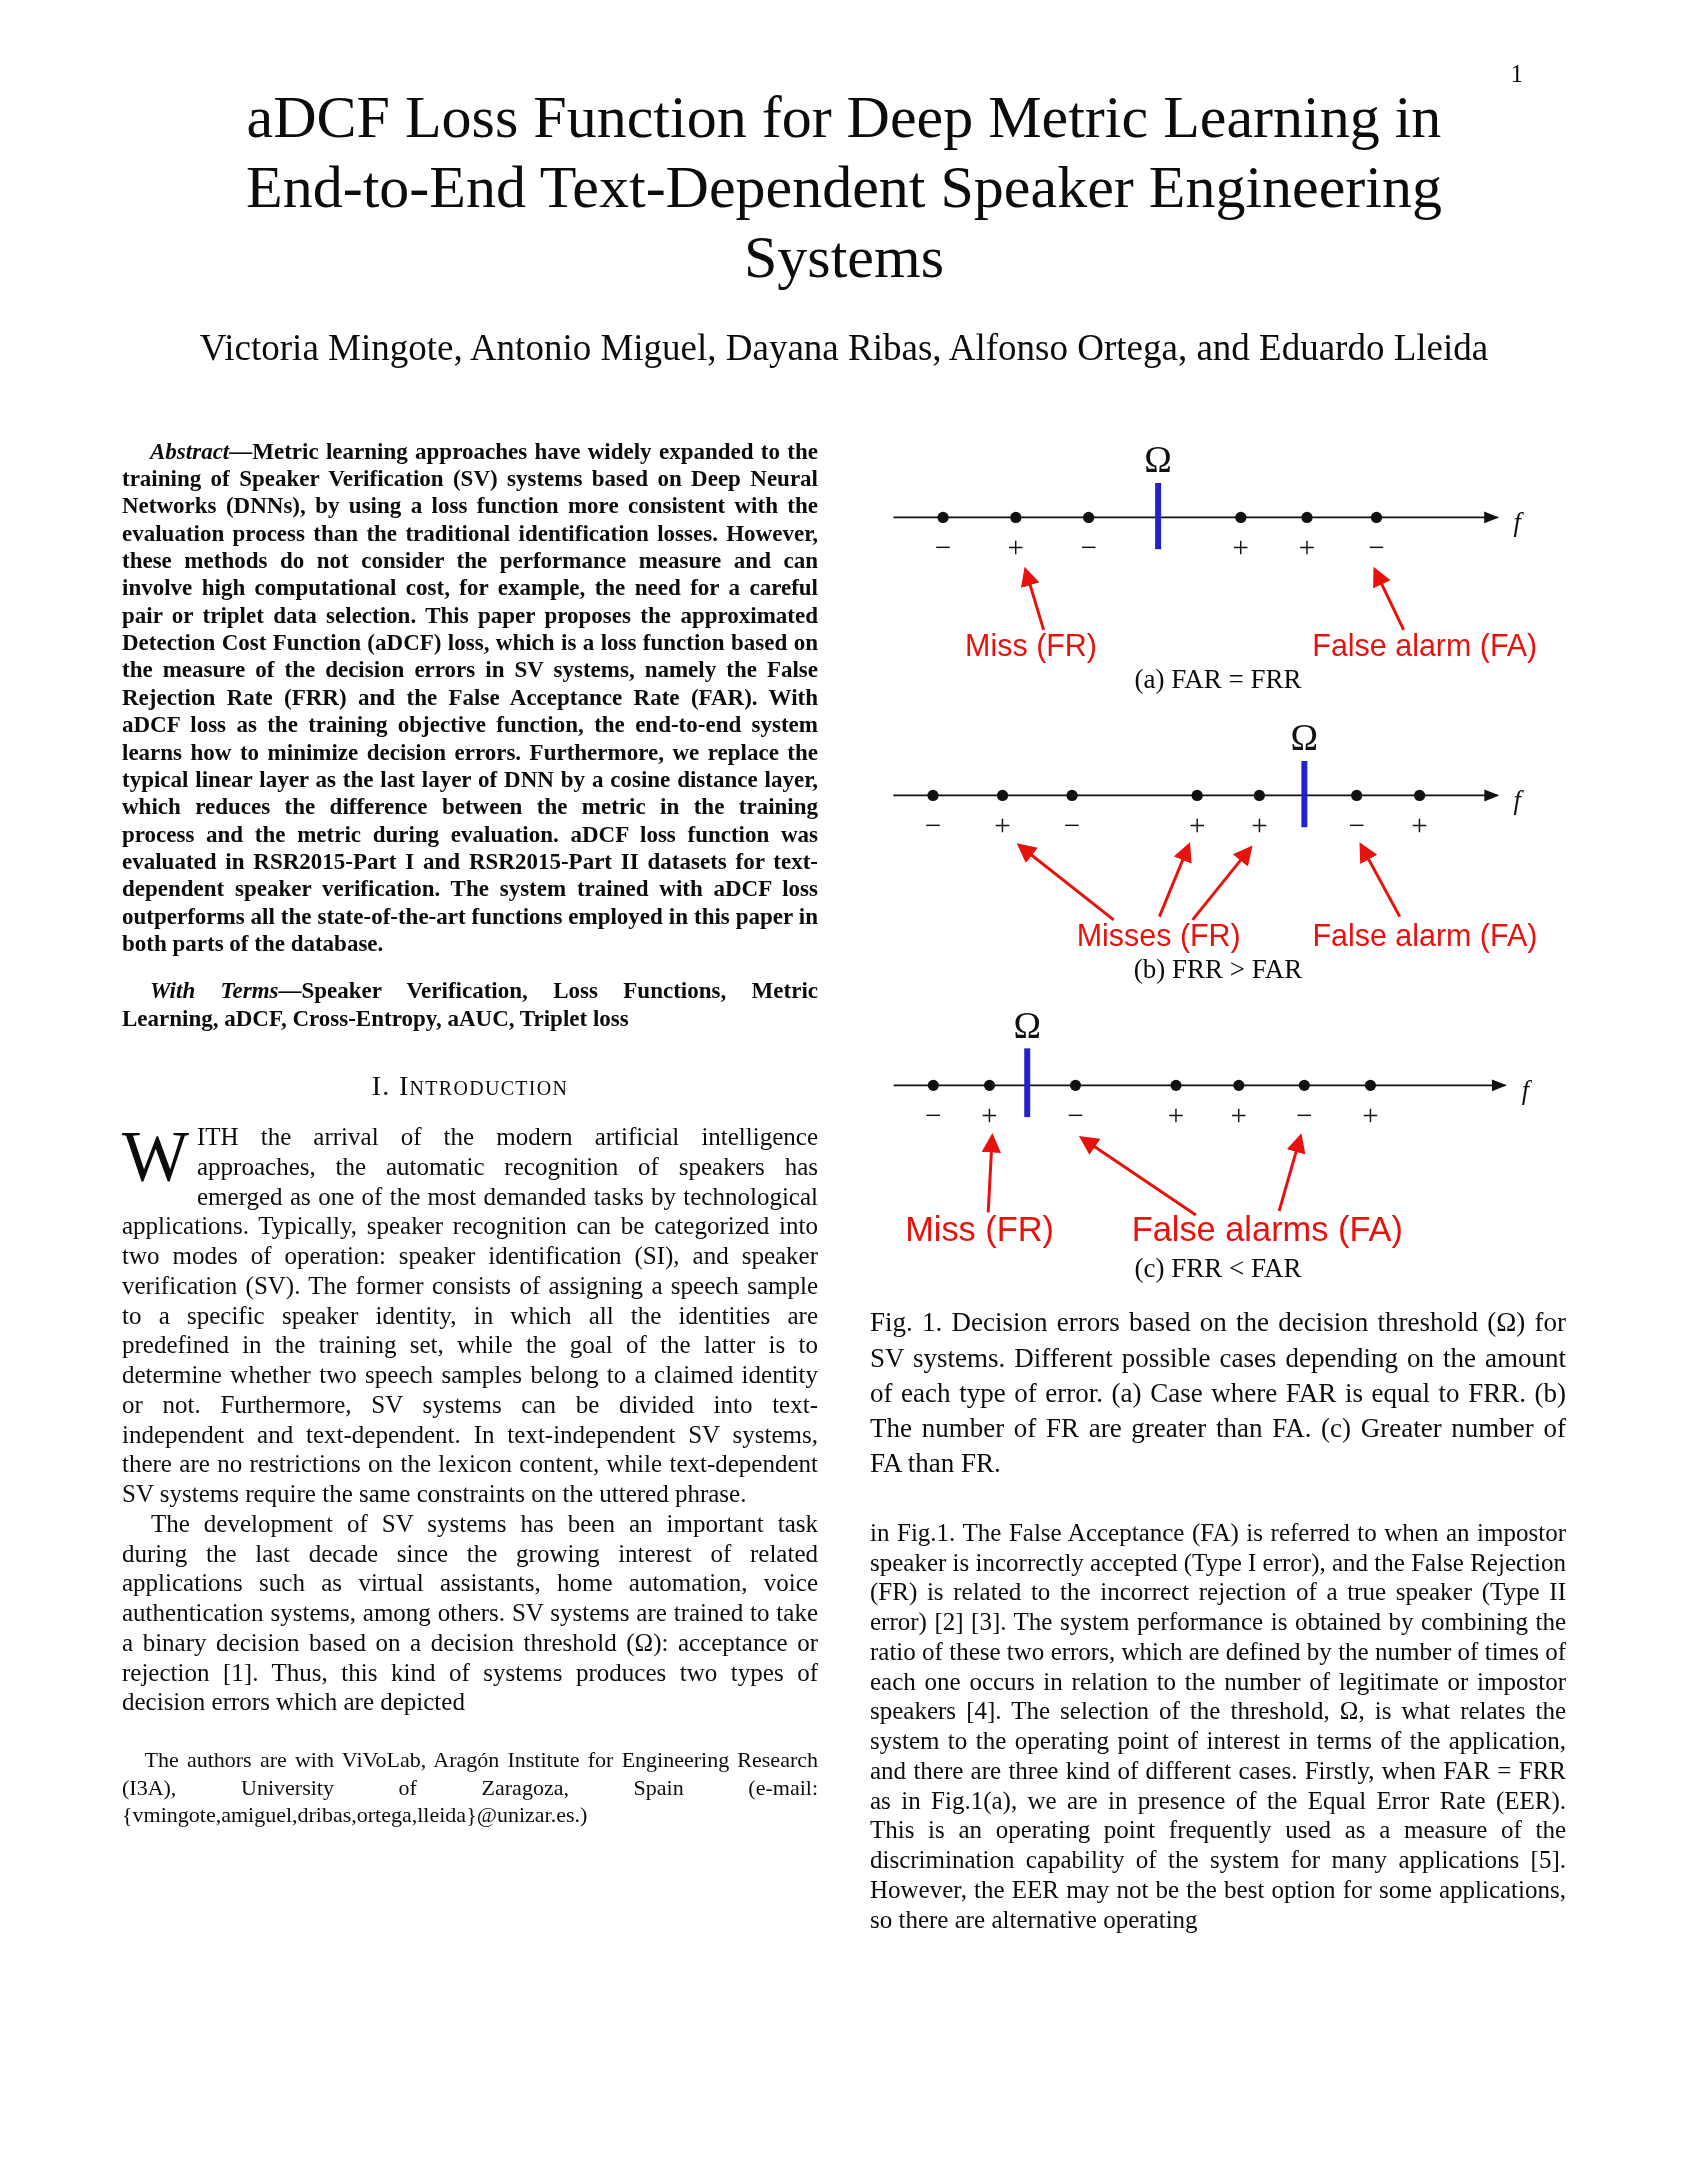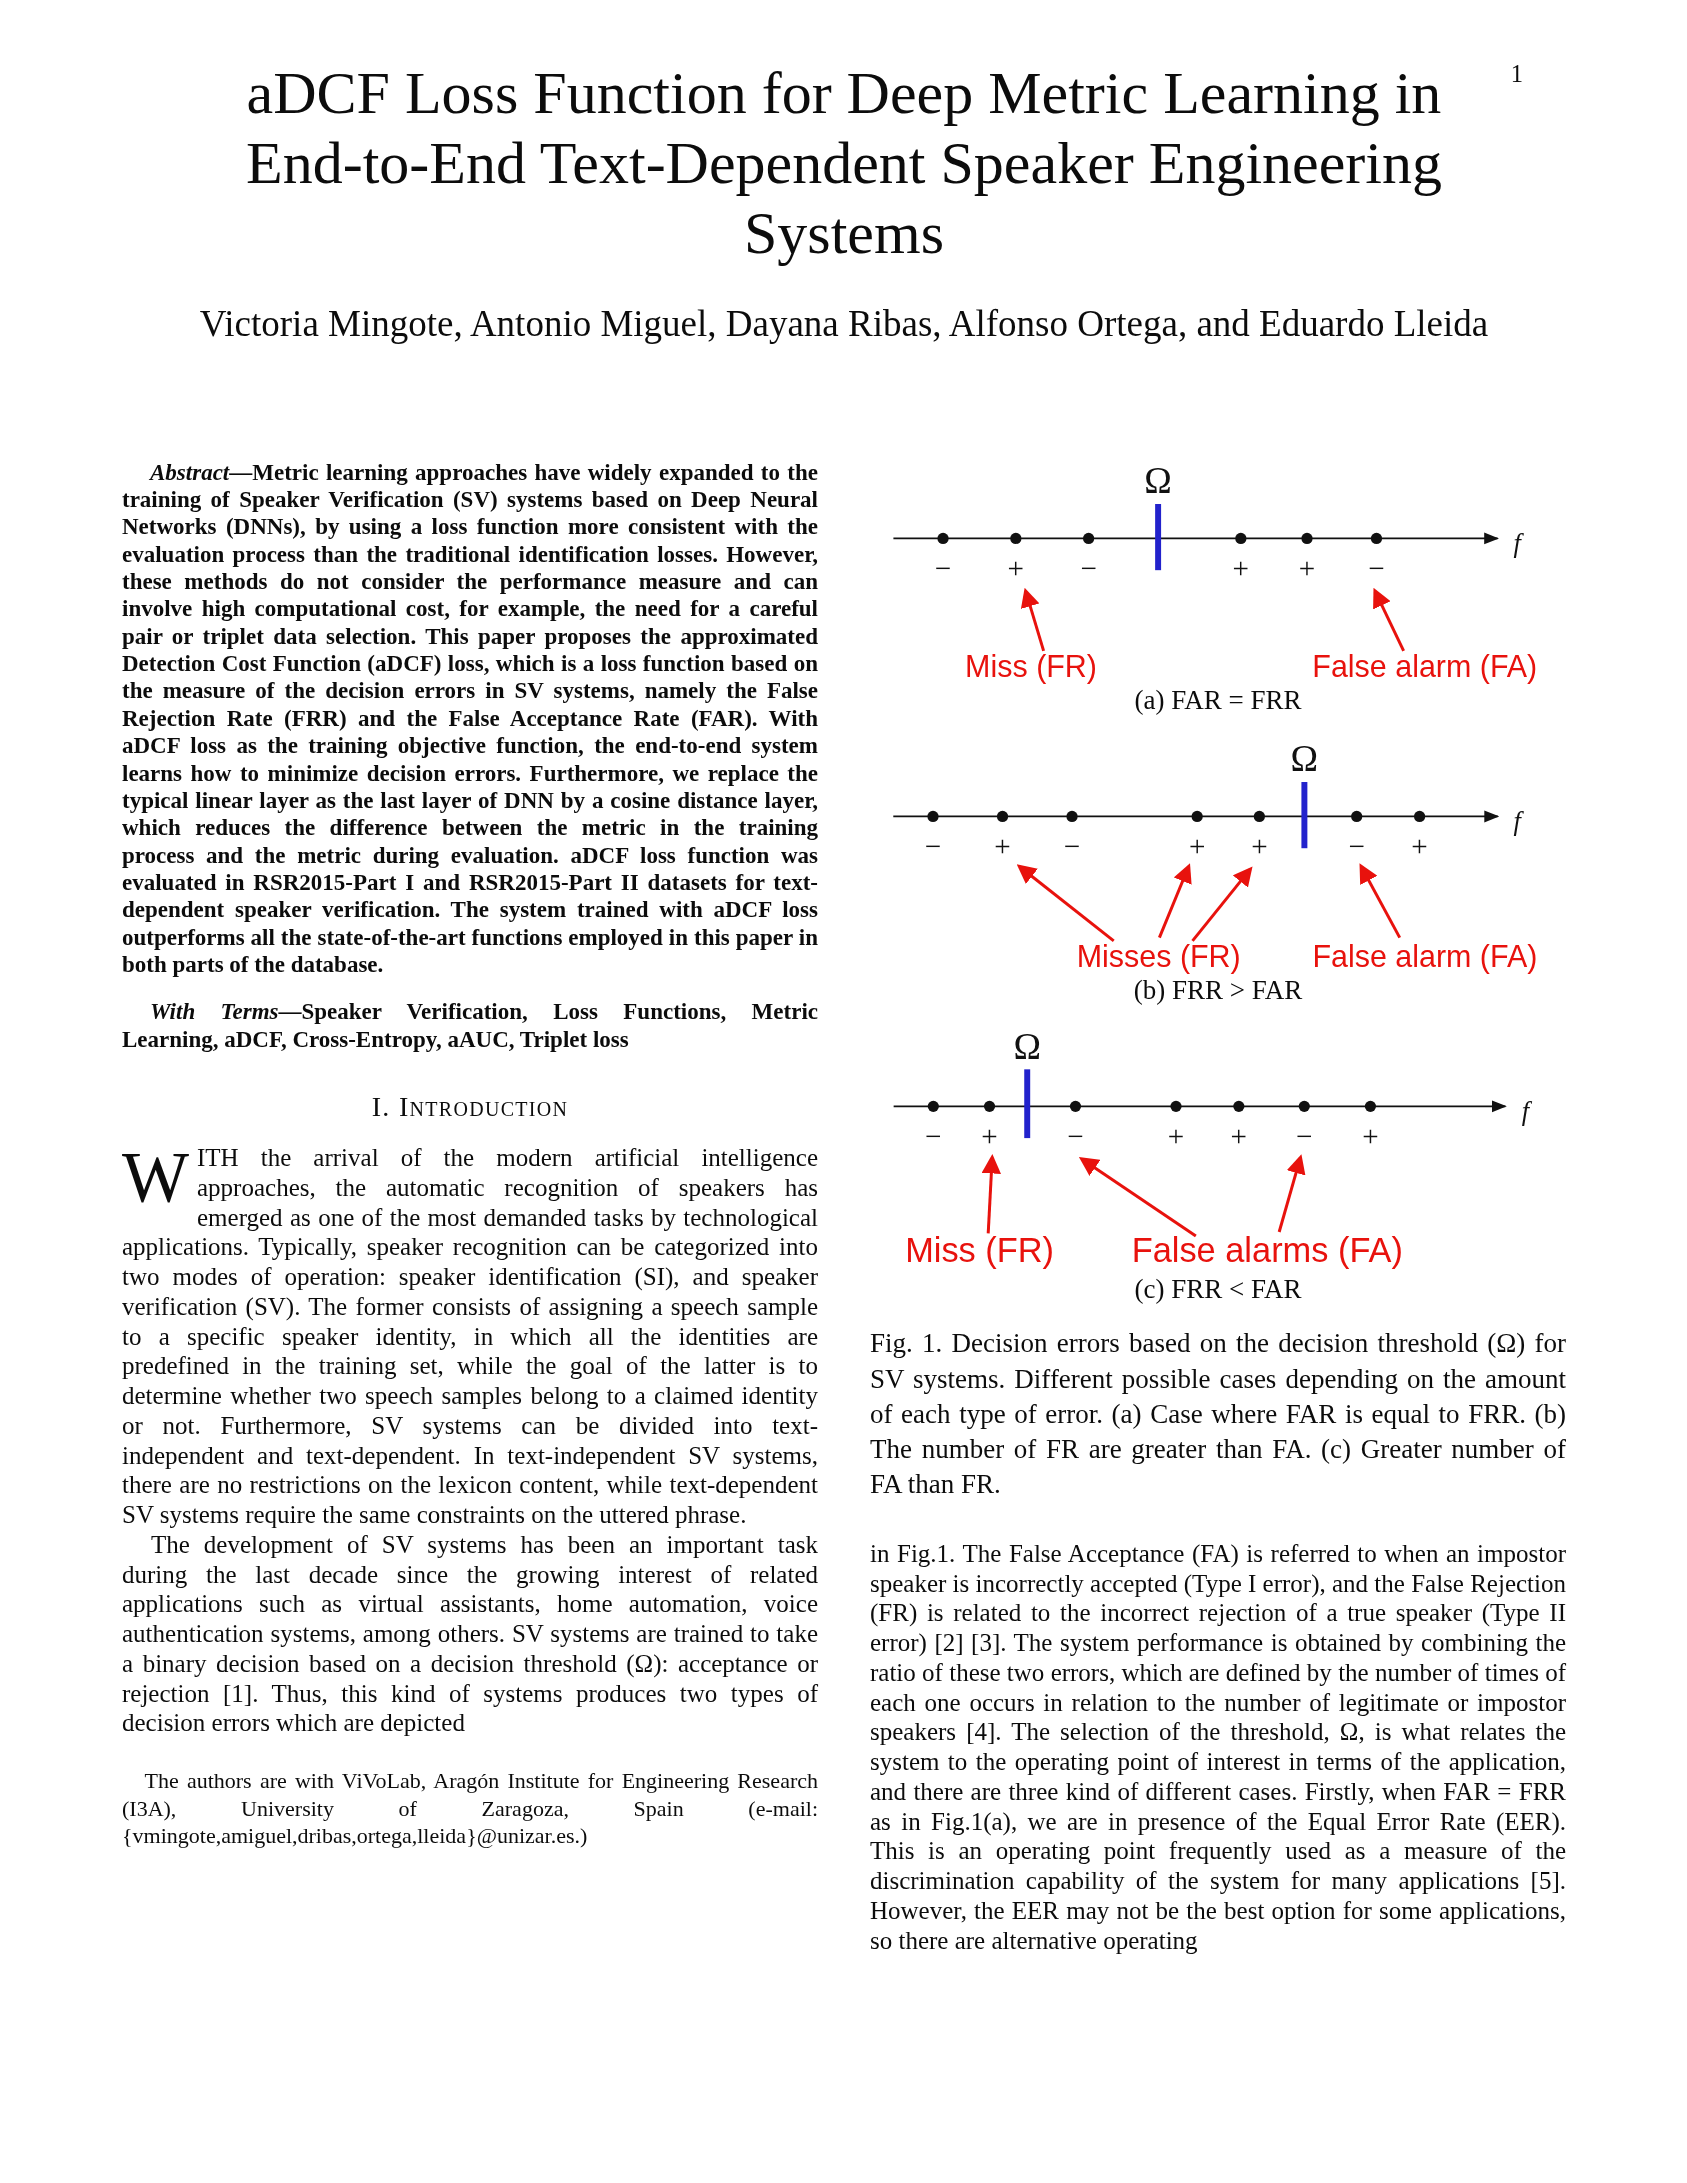--- a/index.html
+++ b/index.html
@@ -3,24 +3,24 @@
 <meta charset="utf-8">
 <style>
   * { margin:0; padding:0; box-sizing:border-box; }
   html,body { background:#ffffff; }
   .page {
     position:relative; width:1688px; height:2183px; margin:0 auto;
     background:#ffffff; color:#0c0c0c; overflow:hidden;
     font-family:"Liberation Serif", serif;
   }
   .page-number { position:absolute; top:60px; right:165px; font-size:24.5px; }
-  .title-block { padding-top:58px; text-align:center; }
+  .title-block { padding-top:82px; text-align:center; }
   .title-line { font-size:60px; line-height:1.17; }
   .authors { margin-top:33px; text-align:center; font-size:37px; }
-  .columns { display:flex; gap:52px; padding:0 122px; margin-top:114px; }
+  .columns { display:flex; gap:52px; padding:0 122px; margin-top:69px; }
   .col { width:696px; flex:0 0 696px; }
 
   .abstract, .index-terms {
     font-weight:bold; font-size:23px; line-height:1.19;
     text-align:justify; text-indent:28px;
   }
   .index-terms { margin-top:20px; }
   .ilabel { font-style:italic; }
 
   .section-heading {

